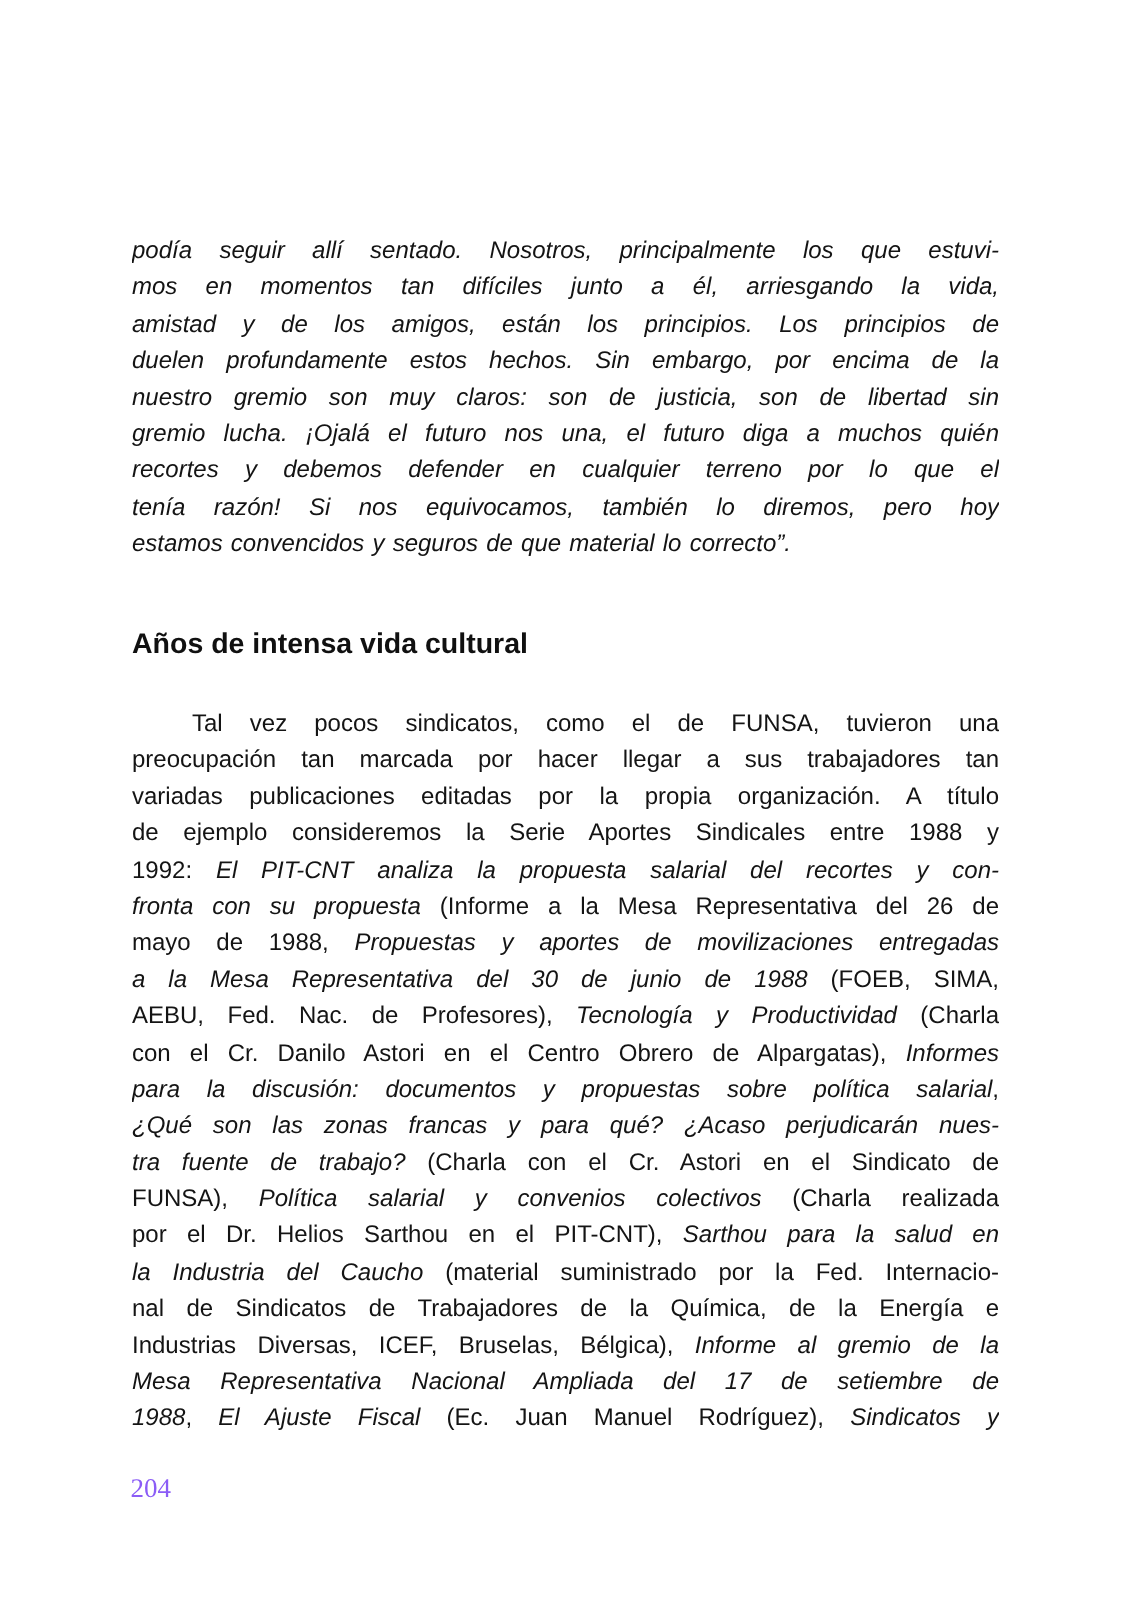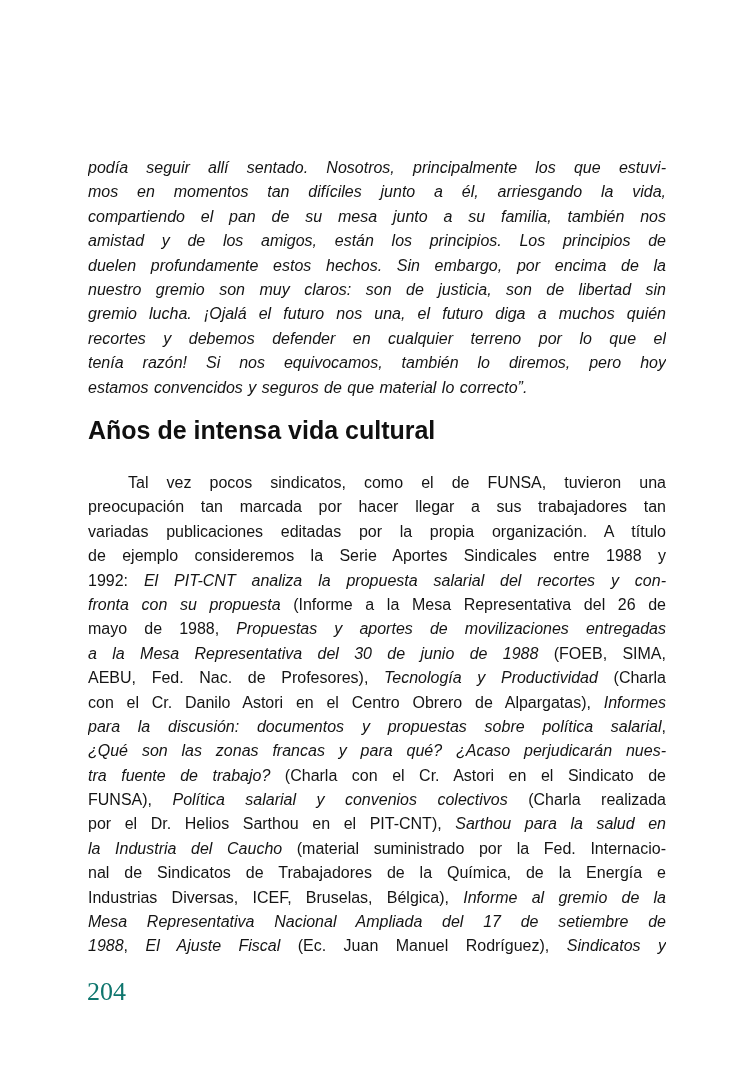--- a/index.html
+++ b/index.html
@@ -38,45 +38,44 @@
   .line.indent {
     text-indent: 40px;
   }
   .i { font-style: italic; }
   .r { font-style: normal; }
   .heading {
     position: absolute;
     left: 88px;
     top: 416px;
     margin: 0;
-    font-size: 25px;
+    font-size: 19px;
     line-height: 28px;
     font-weight: bold;
     color: #101010;
     font-family: "Liberation Sans", sans-serif;
     text-align: right;
   }
   .pagenum {
     position: absolute;
     left: 87px;
     top: 980px;
     font-family: "Liberation Serif", serif;
-    font-size: 26px;
+    font-size: 18px;
     line-height: 24px;
-    color: #0f766e;
+    color: #8b5cf6;
   }
 </style>
 </head>
 <body>
 
 <div class="page">
   <div class="para" id="para-quote">
       <div class="line"><span class="i">podía seguir allí sentado. Nosotros, principalmente los que estuvi-</span></div>
       <div class="line"><span class="i">mos en momentos tan difíciles junto a él, arriesgando la vida,</span></div>
-      <div class="line"><span class="i">compartiendo el pan de su mesa junto a su familia, también nos</span></div>
       <div class="line"><span class="i">amistad y de los amigos, están los principios. Los principios de</span></div>
       <div class="line"><span class="i">duelen profundamente estos hechos. Sin embargo, por encima de la</span></div>
       <div class="line"><span class="i">nuestro gremio son muy claros: son de justicia, son de libertad sin</span></div>
       <div class="line"><span class="i">gremio lucha. ¡Ojalá el futuro nos una, el futuro diga a muchos quién</span></div>
       <div class="line"><span class="i">recortes y debemos defender en cualquier terreno por lo que el</span></div>
       <div class="line"><span class="i">tenía razón! Si nos equivocamos, también lo diremos, pero hoy</span></div>
       <div class="line last"><span class="i">estamos convencidos y seguros de que material lo correcto”.</span></div>
     </div>
   <h2 class="heading">Años de intensa vida cultural</h2>
   <div class="para" id="para-series">

